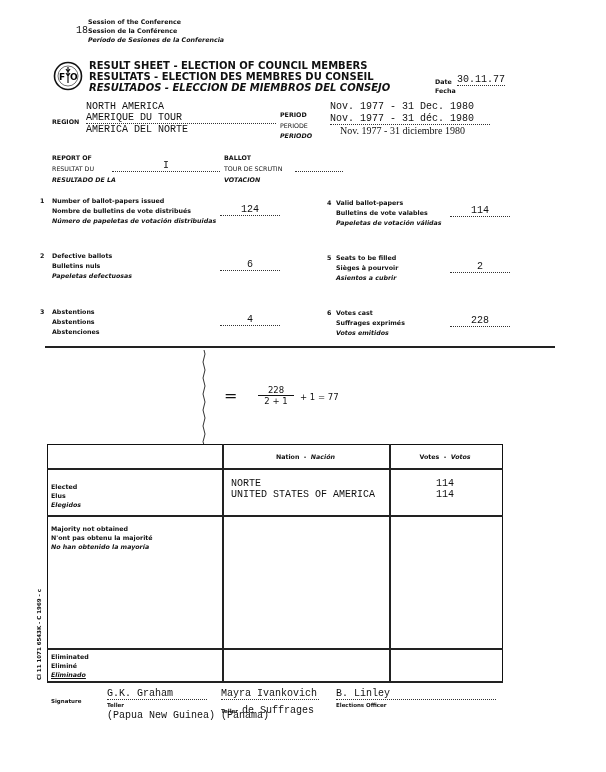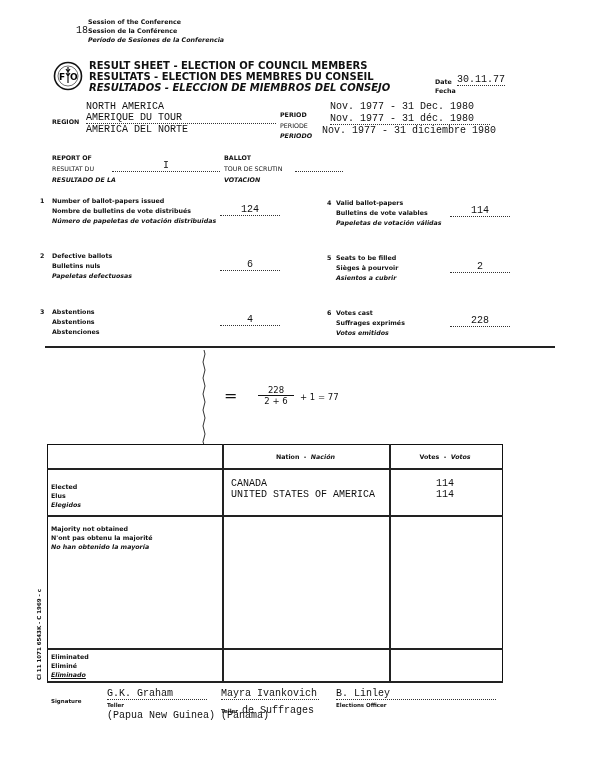--- a/index.html
+++ b/index.html
@@ -44,21 +44,21 @@
 <div class="abs mono val" style="left:86px; top:101px;">NORTH AMERICA</div>
 <div class="abs sans lbl" style="left:52px; top:117px;">REGION</div>
 <div class="abs mono val dots" style="left:86px; top:112px; width:190px;">AMERIQUE DU TOUR</div>
 <div class="abs mono val" style="left:86px; top:124px;">AMERICA DEL NORTE</div>
 
 <div class="abs sans lbl" style="left:280px; top:110px;">PERIOD</div>
 <div class="abs sans lbl" style="left:280px; top:121px; font-weight:normal;">PERIODE</div>
 <div class="abs sans lbl it" style="left:280px; top:131px;">PERIODO</div>
 <div class="abs mono val" style="left:330px; top:101px;">Nov. 1977 - 31 Dec. 1980</div>
 <div class="abs mono val dots" style="left:330px; top:113px; width:160px;">Nov. 1977 - 31 déc. 1980</div>
-<div class="abs mono val" style="left:322px; top:125px;">Nov. 1977 - 31 diciembre 1980</div>
+<div class="abs mono val" style="left:340px; top:125px;font-family:Liberation Serif, serif;">Nov. 1977 - 31 diciembre 1980</div>
 
 <div class="abs sans lbl" style="left:52px; top:153px;">REPORT OF</div>
 <div class="abs sans lbl" style="left:52px; top:164px; font-weight:normal;">RESULTAT DU</div>
 <div class="abs sans lbl it" style="left:52px; top:175px;">RESULTADO DE LA</div>
 <div class="abs mono val dots" style="left:112px; top:160px; width:108px; text-align:center;">I</div>
 
 <div class="abs sans lbl" style="left:224px; top:153px;">BALLOT</div>
 <div class="abs sans lbl" style="left:224px; top:164px; font-weight:normal;">TOUR DE SCRUTIN</div>
 <div class="abs sans lbl it" style="left:224px; top:175px;">VOTACION</div>
 <div class="abs mono val dots" style="left:295px; top:160px; width:48px; height:11px;"></div>
@@ -111,21 +111,21 @@
 
 <div class="abs" style="left:200px; top:350px; width:8px; height:95px;">
   <svg width="8" height="95" viewBox="0 0 8 95">
     <path d="M4 0 Q6 4 4 8 Q2 12 4 16 Q6 20 4 24 Q2 28 4 32 Q6 36 4 40 Q2 44 4 48 Q6 52 4 56 Q2 60 4 64 Q6 68 4 72 Q2 76 4 80 Q6 84 4 88 Q2 92 4 95" stroke="#333" stroke-width="1" fill="none"></path>
   </svg>
 </div>
 
 <div class="abs sans" style="left:224px; top:388px; font-size:16px; font-weight:normal; line-height:16px;">=</div>
 <div class="abs" style="left:258px; top:385px; font-family:'DejaVu Sans',sans-serif; font-size:8.5px; width:36px; text-align:center;">
   <div style="line-height:10px;">228</div>
-  <div style="border-top:1px solid #111; line-height:10px;">2 + 6</div>
+  <div style="border-top:1px solid #111; line-height:10px;">2 + 1</div>
 </div>
 <div class="abs" style="left:300px; top:392px; font-family:'DejaVu Sans',sans-serif; font-size:8.5px;">+ 1 = 77</div>
 
 <div class="abs" style="left:47px; top:444px; width:454px; height:238px; border:1.5px solid #111; border-bottom:none;"></div>
 <div class="vr" style="left:222px; top:444px; width:1.5px; height:238px;"></div>
 <div class="vr" style="left:389px; top:444px; width:1.5px; height:238px;"></div>
 <div class="hr" style="left:47px; top:468px; width:456px; height:1.5px;"></div>
 <div class="hr" style="left:47px; top:515px; width:456px; height:1.5px;"></div>
 <div class="hr" style="left:47px; top:648px; width:456px; height:1.5px;"></div>
 <div class="hr" style="left:47px; top:681px; width:456px; height:1.5px;"></div>
@@ -134,21 +134,21 @@
   <span>Nation</span>&nbsp;&nbsp;<span>-</span>&nbsp;&nbsp;<span class="it">Nación</span>
 </div>
 <div class="abs sans lbl" style="left:389px; top:452px; width:112px; text-align:center;">
   <span>Votes</span>&nbsp;&nbsp;<span>-</span>&nbsp;&nbsp;<span class="it">Votos</span>
 </div>
 
 <div class="abs sans lbl" style="left:51px; top:482px;">Elected</div>
 <div class="abs sans lbl" style="left:51px; top:491px;">Elus</div>
 <div class="abs sans lbl it" style="left:51px; top:500px;">Elegidos</div>
 
-<div class="abs mono val" style="left:231px; top:478px;">CANADA</div>
+<div class="abs mono val" style="left:231px; top:478px;">NORTE</div>
 <div class="abs mono val" style="left:389px; top:478px; width:112px; text-align:center;">114</div>
 <div class="abs mono val" style="left:231px; top:489px;">UNITED STATES OF AMERICA</div>
 <div class="abs mono val" style="left:389px; top:489px; width:112px; text-align:center;">114</div>
 
 <div class="abs sans lbl" style="left:51px; top:524px;">Majority not obtained</div>
 <div class="abs sans lbl" style="left:51px; top:533px;">N'ont pas obtenu la majorité</div>
 <div class="abs sans lbl it" style="left:51px; top:542px;">No han obtenido la mayoría</div>
 
 <div class="abs sans lbl" style="left:51px; top:652px;">Eliminated</div>
 <div class="abs sans lbl" style="left:51px; top:661px;">Eliminé</div>

